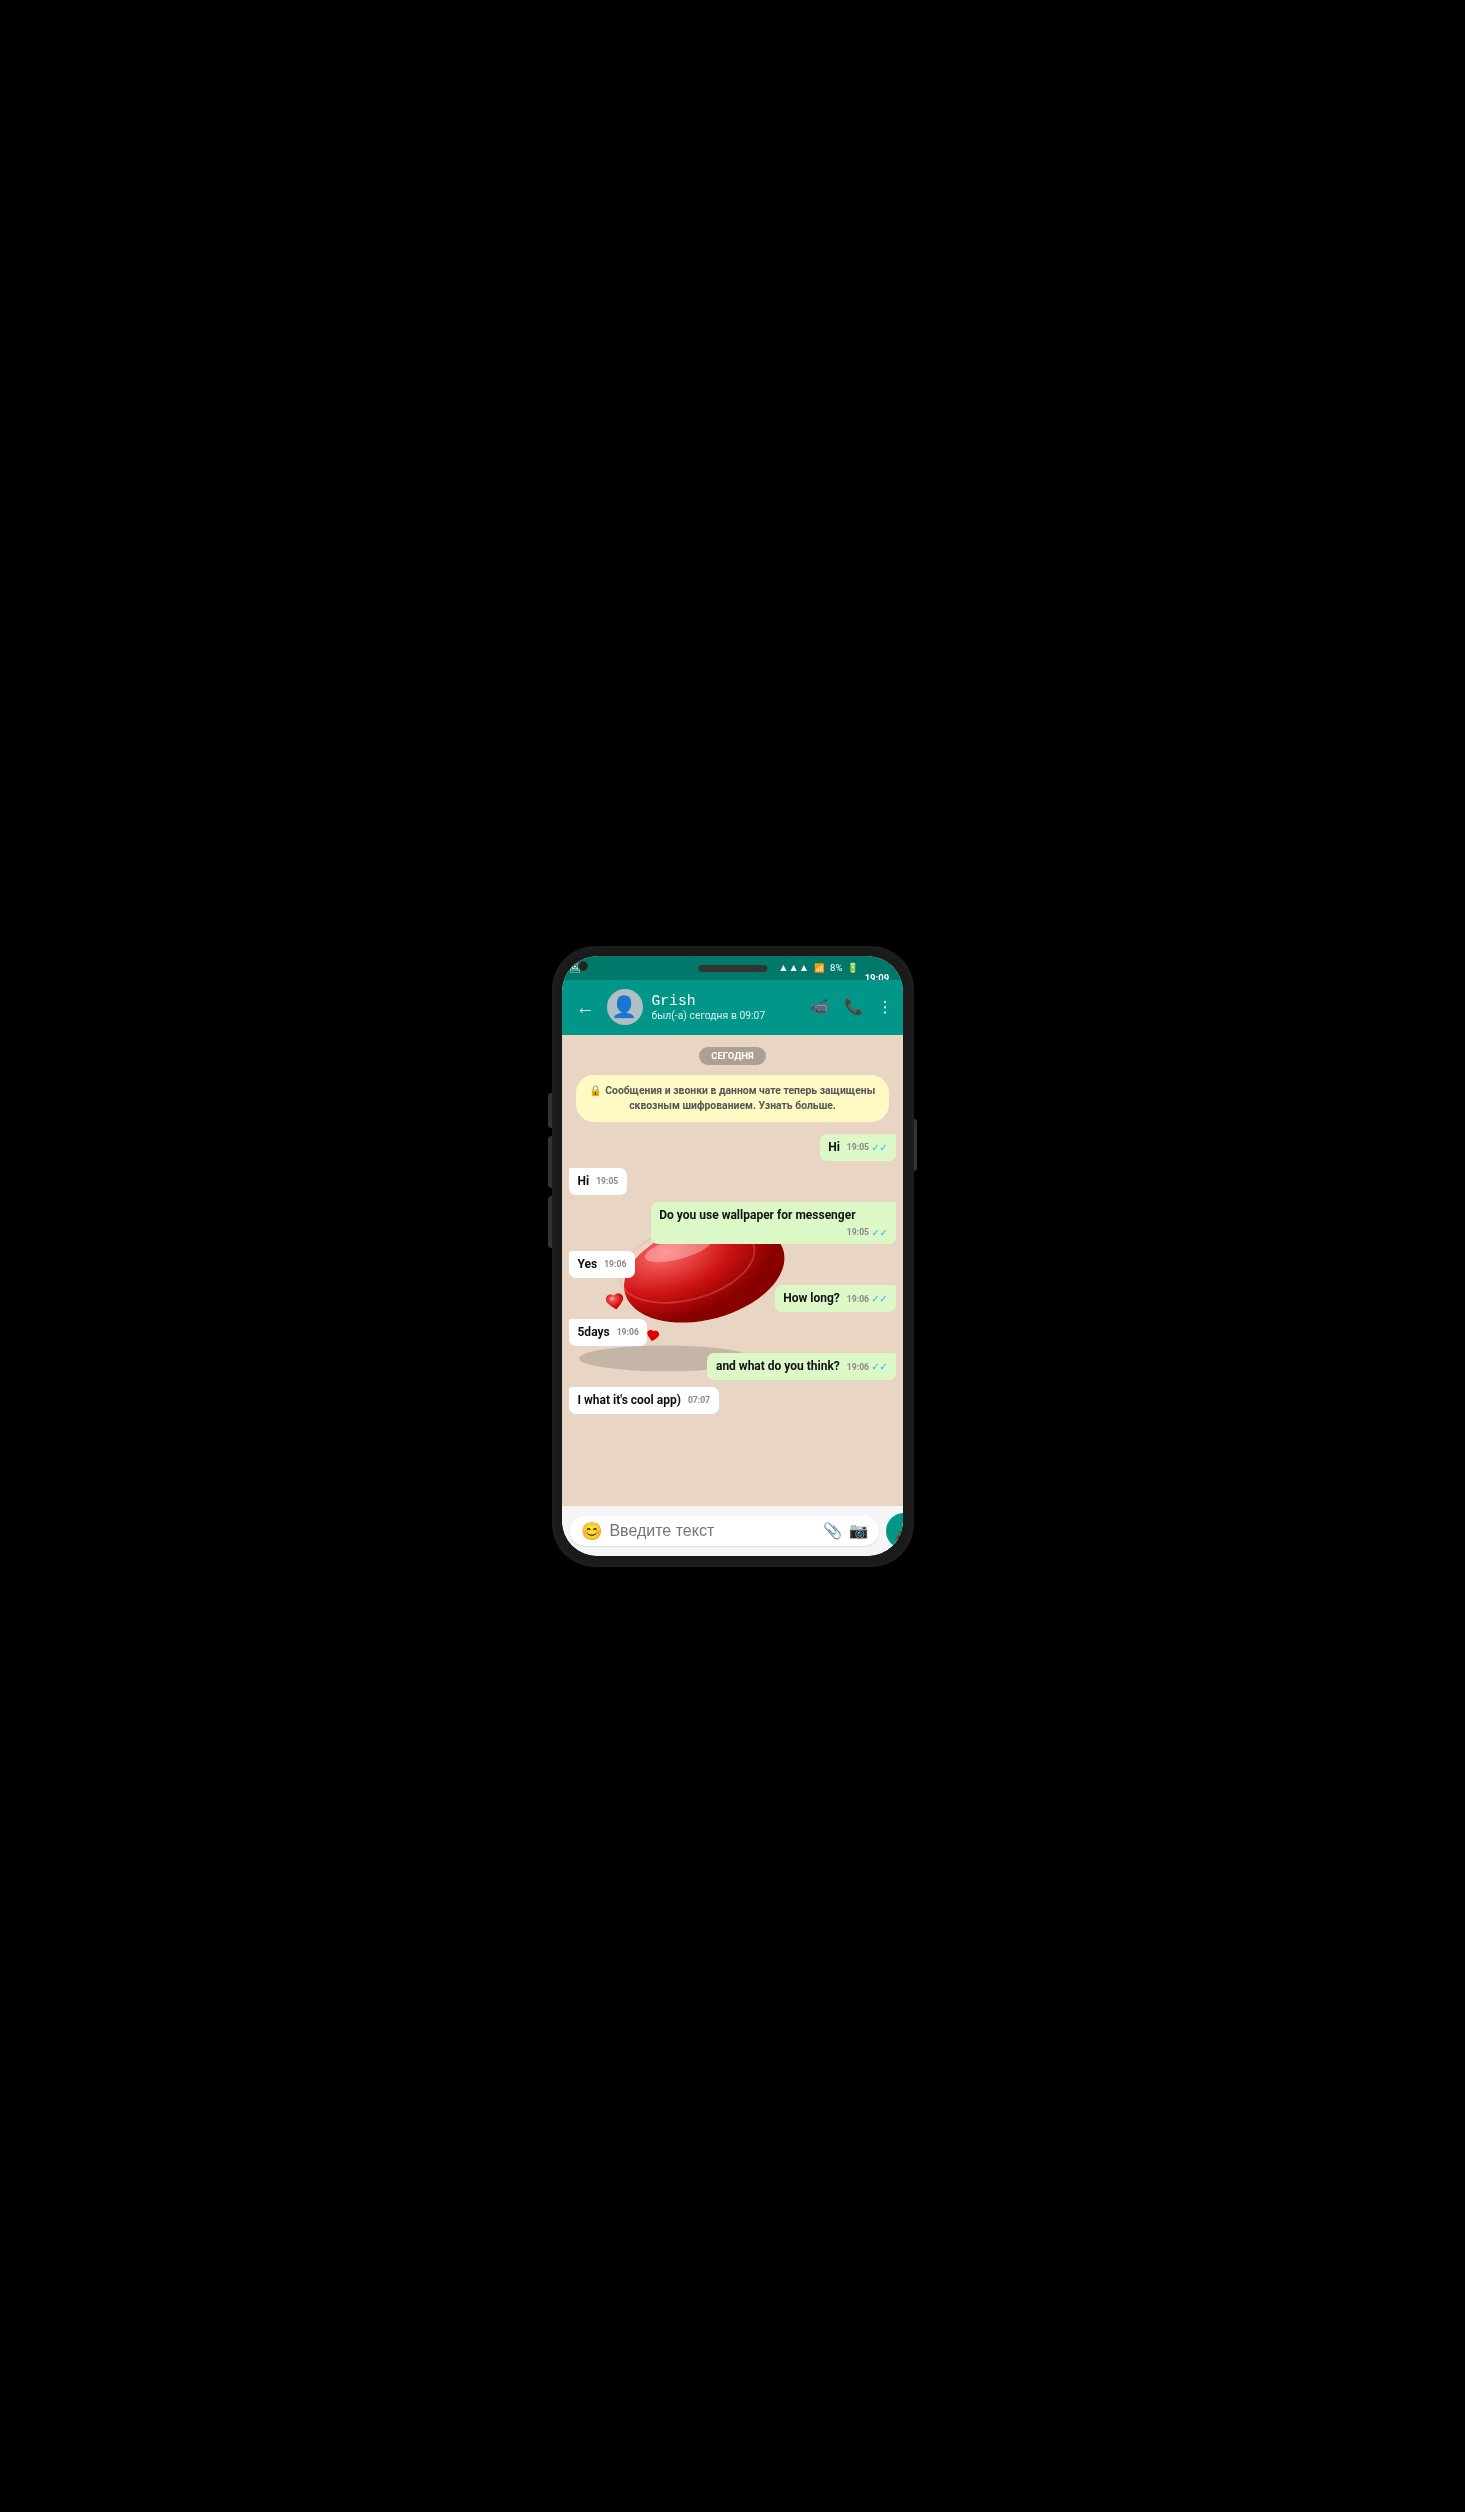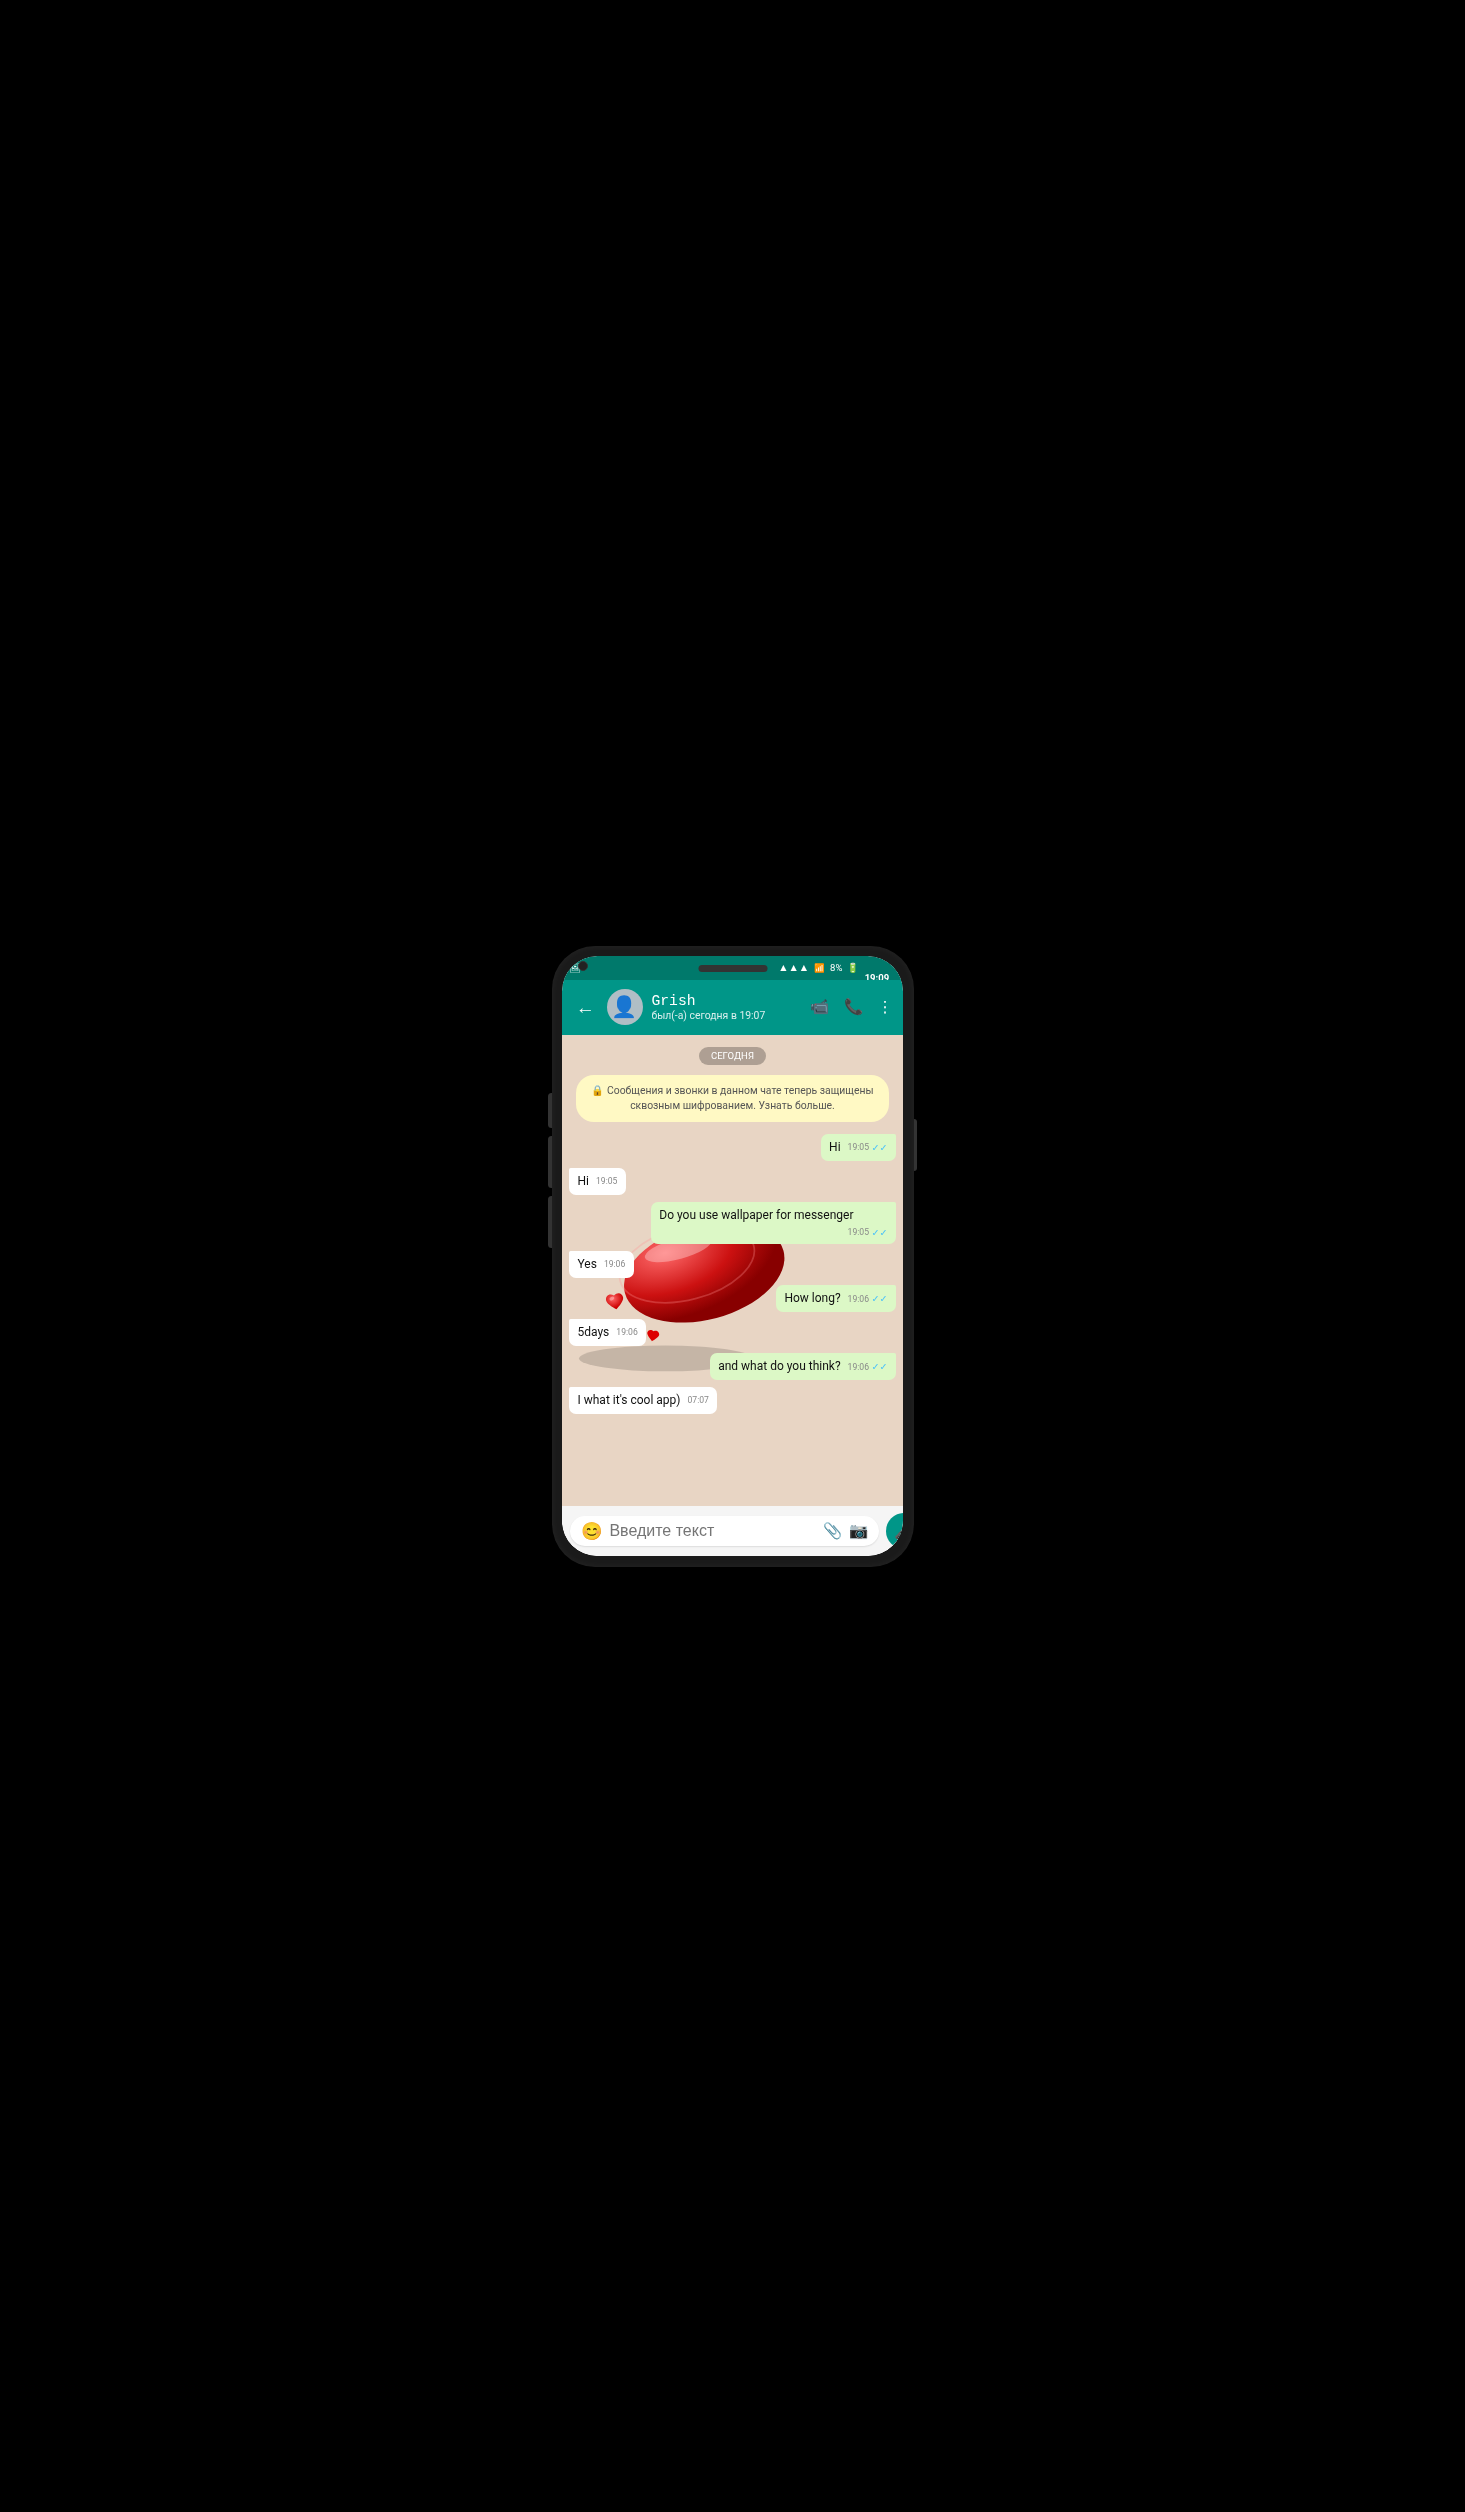--- a/index.html
+++ b/index.html
@@ -167,20 +167,21 @@
     
     .chat-area {
       flex: 1;
       overflow-y: auto;
       padding: 8.6px 7px;
       background: #e8d5c4;
       position: relative;
       display: flex;
       flex-direction: column;
       gap: 3.5px;
+      font-weight: bold;
     }
 
     
     .chat-bg {
       position: absolute;
       top: 0; left: 0; right: 0; bottom: 0;
       background: #e8d5c4;
       z-index: 0;
     }
 
@@ -412,21 +413,21 @@
         </div>
       </div>
 
       <div class="app-bar">
         <span class="back-btn">←</span>
         <div class="avatar">
           <span class="avatar-icon">👤</span>
         </div>
         <div class="contact-info">
           <div class="contact-name">Grish</div>
-          <div class="contact-status">был(-а) сегодня в 19:07</div>
+          <div class="contact-status">был(-а) сегодня в 09:07</div>
         </div>
         <div class="app-bar-actions">
           <span class="action-btn">📹</span>
           <span class="action-btn">📞</span>
           <span class="action-btn">⋮</span>
         </div>
       </div>
 
       <div class="chat-area">
         <div class="chat-bg"></div>

